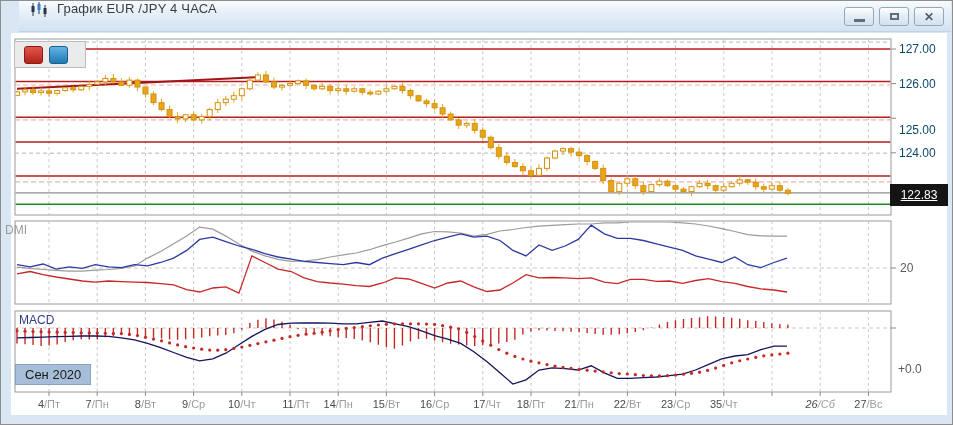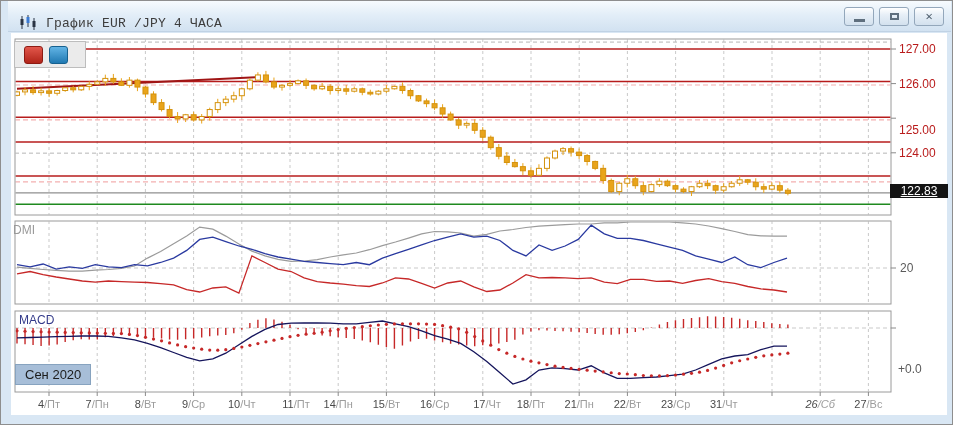--- a/index.html
+++ b/index.html
@@ -1,36 +1,36 @@
 <!DOCTYPE html>
 <html><head>
 <meta charset="utf-8">
 <style>
   html,body{margin:0;padding:0;background:#f0f0f0;font-family:"Liberation Sans",sans-serif;}
   .window{position:relative;width:953px;height:425px;background:#d9e7f4;border:1px solid #8e8e8e;box-sizing:border-box;overflow:hidden;}
-  .titlebar{position:absolute;left:7px;top:0;right:1px;height:30px;
+  .titlebar{position:absolute;left:18px;top:0;right:1px;height:30px;
     background:linear-gradient(#f7fbfe,#e3eef8 45%,#d2e2f1);
-    border-bottom:1px solid #c0d2e4;display:flex;align-items:flex-end;font-family:Liberation Mono, monospace;}
+    border-bottom:1px solid #c0d2e4;display:flex;align-items:flex-start;}
   .title-icon{margin-left:11px;width:20px;height:17px;flex:0 0 auto;}
   .title-text{margin-left:7px;font-size:13px;color:#3d3d3d;letter-spacing:.2px;}
   .win-controls{position:absolute;right:7px;top:6px;display:flex;gap:5px;}
   .winbtn{width:30px;height:19px;border:1px solid #93a7bb;border-radius:3px;
     background:linear-gradient(#ffffff,#e7eff7 40%,#d3e1ee);display:flex;align-items:center;justify-content:center;cursor:pointer;box-sizing:border-box;}
   .glyph-min{width:11px;height:3px;background:#5f6f7e;margin-top:8px;}
   .glyph-max{width:9px;height:7px;border:2px solid #5f6f7e;box-sizing:border-box;}
   .glyph-close{font-size:12px;font-weight:bold;color:#4e5e6d;line-height:1;}
   .client{position:absolute;left:10px;top:32px;width:936px;height:382px;background:#ffffff;}
   .chart-svg{position:absolute;left:0;top:0;}
   .mini-toolbar{position:absolute;left:13px;top:40px;width:61px;height:25px;background:#ebebeb;
     border:1px solid #bdbdbd;display:flex;align-items:center;padding-left:9px;gap:6px;box-sizing:content-box;z-index:5;}
   .tbtn{width:17px;height:16px;border-radius:3px;cursor:pointer;}
   .tbtn-red{background:linear-gradient(#e2574b,#b12419);border:1px solid #8d1a12;}
   .tbtn-blue{background:linear-gradient(#62b4e5,#2079b2);border:1px solid #16618f;}
-  .p-label{position:absolute;font-size:12px;color:#b91c1c;z-index:4;}
-  .current-price{position:absolute;left:889px;width:58px;height:14px;background:#141414;color:#ffffff;
+  .p-label{position:absolute;font-size:12px;color:#0c4a6e;z-index:4;}
+  .current-price{position:absolute;left:889px;width:58px;height:22px;background:#141414;color:#ffffff;
     font-size:12px;display:flex;align-items:center;justify-content:center;z-index:4;text-decoration:underline;}
   .panel-title{position:absolute;font-size:12px;z-index:4;}
   .month-badge{position:absolute;left:14px;top:363px;background:#a7bed8;border:1px solid #87a3bf;
     color:#1c1c1c;font-size:13px;padding:2px 9px;z-index:5;}
   .x-label{position:absolute;top:397px;transform:translateX(-50%);font-size:11px;white-space:nowrap;z-index:4;}
   .x-label .num{color:#4a4a4a;}
   .x-label .suf{color:#9c9c9c;}
 </style>
 </head>
 <body>
@@ -767,21 +767,21 @@
       <line x1="890" y1="151.8" x2="895" y2="151.8" stroke="#8a8a8a" stroke-width="1"></line>
       <line x1="890" y1="267" x2="895" y2="267" stroke="#8a8a8a" stroke-width="1"></line>
       <line x1="890" y1="327" x2="895" y2="327" stroke="#8a8a8a" stroke-width="1"></line>
     </svg>
 
   <div class="mini-toolbar">
     <div class="tbtn tbtn-red"></div>
     <div class="tbtn tbtn-blue"></div>
   </div>
 
-  <div class="panel-title" style="left:12px;top:222px;color:#9a9a9a;">DMI</div>
+  <div class="panel-title" style="left:4px;top:222px;color:#9a9a9a;">DMI</div>
   <div class="panel-title" style="left:18px;top:312px;color:#333a8a;">MACD</div>
 
   <div class="p-label" style="left:899px;top:260px;color:#5a5a5a;">20</div>
   <div class="p-label" style="left:897px;top:317px;color:#5a5a5a;margin-top:44px;">+0.0</div>
 
   <div class="current-price" style="top:183px;">122.83</div>
 
   <div class="month-badge">Сен 2020</div>
 
   <div id="labels-root">
@@ -796,18 +796,18 @@
       <div class="x-label" style="left: 240.8px;"><span class="num">10</span><span class="suf">/Чт</span></div>
       <div class="x-label" style="left: 295px;"><span class="num">11</span><span class="suf">/Пт</span></div>
       <div class="x-label" style="left: 337.2px;"><span class="num">14</span><span class="suf">/Пн</span></div>
       <div class="x-label" style="left: 385.4px;"><span class="num">15</span><span class="suf">/Вт</span></div>
       <div class="x-label" style="left: 433.6px;"><span class="num">16</span><span class="suf">/Ср</span></div>
       <div class="x-label" style="left: 486px;"><span class="num">17</span><span class="suf">/Чт</span></div>
       <div class="x-label" style="left: 530px;"><span class="num">18</span><span class="suf">/Пт</span></div>
       <div class="x-label" style="left: 578.2px;"><span class="num">21</span><span class="suf">/Пн</span></div>
       <div class="x-label" style="left: 626.4px;"><span class="num">22</span><span class="suf">/Вт</span></div>
       <div class="x-label" style="left: 674.6px;"><span class="num">23</span><span class="suf">/Ср</span></div>
-      <div class="x-label" style="left: 722.8px;"><span class="num">31</span><span class="suf">/Чт</span></div>
+      <div class="x-label" style="left: 722.8px;"><span class="num">35</span><span class="suf">/Чт</span></div>
       <div class="x-label" style="left: 771px; margin-top: 28px;"><span class="num">25</span><span class="suf">/Пт</span></div>
       <div class="x-label" style="left: 819.2px; font-style: italic;"><span class="num">26</span><span class="suf">/Сб</span></div>
       <div class="x-label" style="left: 867.4px;"><span class="num">27</span><span class="suf">/Вс</span></div>
     </div>
 </div>
 
 </body></html>

